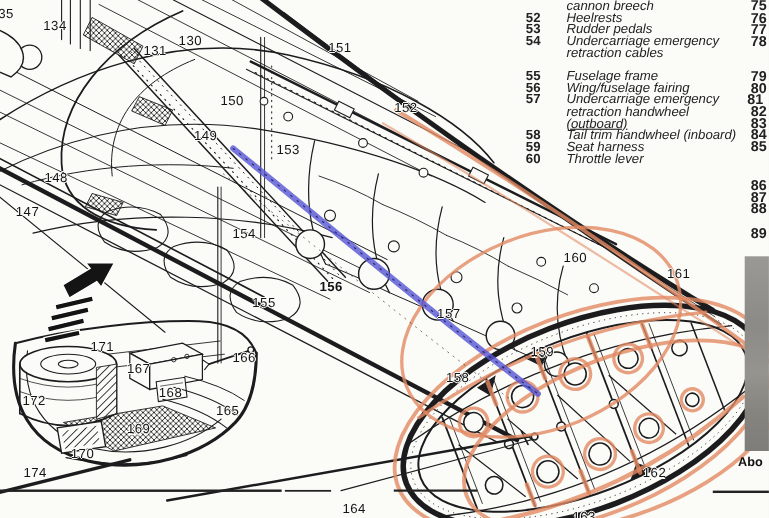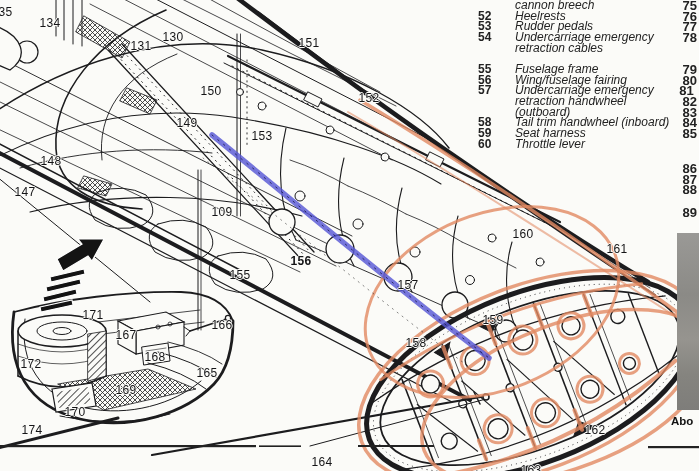--- a/index.html
+++ b/index.html
@@ -273,21 +273,21 @@
   <div id="parts-list">
       <div class="list-line" style="top: 5px;"><span class="num"></span><span class="lbl">cannon breech</span></div>
       <div class="list-line" style="top: 15.7px;"><span class="num">52</span><span class="lbl">Heelrests</span></div>
       <div class="list-line" style="top: 26.3px;"><span class="num">53</span><span class="lbl">Rudder pedals</span></div>
       <div class="list-line" style="top: 37px;"><span class="num">54</span><span class="lbl">Undercarriage emergency</span></div>
       <div class="list-line" style="top: 47.6px;"><span class="num"></span><span class="lbl">retraction cables</span></div>
       <div class="list-line" style="top: 68.9px;"><span class="num">55</span><span class="lbl">Fuselage frame</span></div>
       <div class="list-line" style="top: 79.6px;"><span class="num">56</span><span class="lbl">Wing/fuselage fairing</span></div>
       <div class="list-line" style="top: 90.2px;"><span class="num">57</span><span class="lbl">Undercarriage emergency</span></div>
       <div class="list-line" style="top: 100.9px;"><span class="num"></span><span class="lbl">retraction handwheel</span></div>
-      <div class="list-line" style="top: 111.5px;"><span class="num"></span><span class="lbl">(outboard)</span></div>
+      <div class="list-line" style="top: 111.5px; text-decoration: underline;"><span class="num"></span><span class="lbl">(outboard)</span></div>
       <div class="list-line" style="top: 122.2px;"><span class="num">58</span><span class="lbl">Tail trim handwheel (inboard)</span></div>
       <div class="list-line" style="top: 132.8px;"><span class="num">59</span><span class="lbl">Seat harness</span></div>
       <div class="list-line" style="top: 143.5px;"><span class="num">60</span><span class="lbl">Throttle lever</span></div>
     </div>
 
   <div id="right-numbers">
       <span class="right-num" style="top: 5px;">75</span>
       <span class="right-num" style="top: 15.7px;">76</span>
       <span class="right-num" style="top: 26.3px;">77</span>
       <span class="right-num" style="top: 37px;">78</span>
@@ -309,21 +309,21 @@
       <span class="callout" style="left: 50px; top: 23px;">134</span>
       <span class="callout" style="left: 173px; top: 37px;">130</span>
       <span class="callout" style="left: 141px; top: 46px;">131</span>
       <span class="callout" style="left: 309px; top: 43px;">151</span>
       <span class="callout" style="left: 211px; top: 91px;">150</span>
       <span class="callout" style="left: 369px; top: 98px;">152</span>
       <span class="callout" style="left: 187px; top: 123px;">149</span>
       <span class="callout" style="left: 262px; top: 136px;">153</span>
       <span class="callout" style="left: 51px; top: 161px;">148</span>
       <span class="callout" style="left: 25px; top: 192px;">147</span>
-      <span class="callout" style="left: 222px; top: 212px;">109</span>
+      <span class="callout" style="left: 222px; top: 212px;">154</span>
       <span class="callout" style="left: 523px; top: 234px;">160</span>
       <span class="callout" style="left: 617px; top: 249px;">161</span>
       <span class="callout" style="left: 301px; top: 261px; font-weight: bold;">156</span>
       <span class="callout" style="left: 240px; top: 275px;">155</span>
       <span class="callout" style="left: 408px; top: 285px;">157</span>
       <span class="callout" style="left: 93px; top: 315px;">171</span>
       <span class="callout" style="left: 493px; top: 320px;">159</span>
       <span class="callout" style="left: 222px; top: 325px;">166</span>
       <span class="callout" style="left: 126px; top: 335px;">167</span>
       <span class="callout" style="left: 416px; top: 343px;">158</span>

